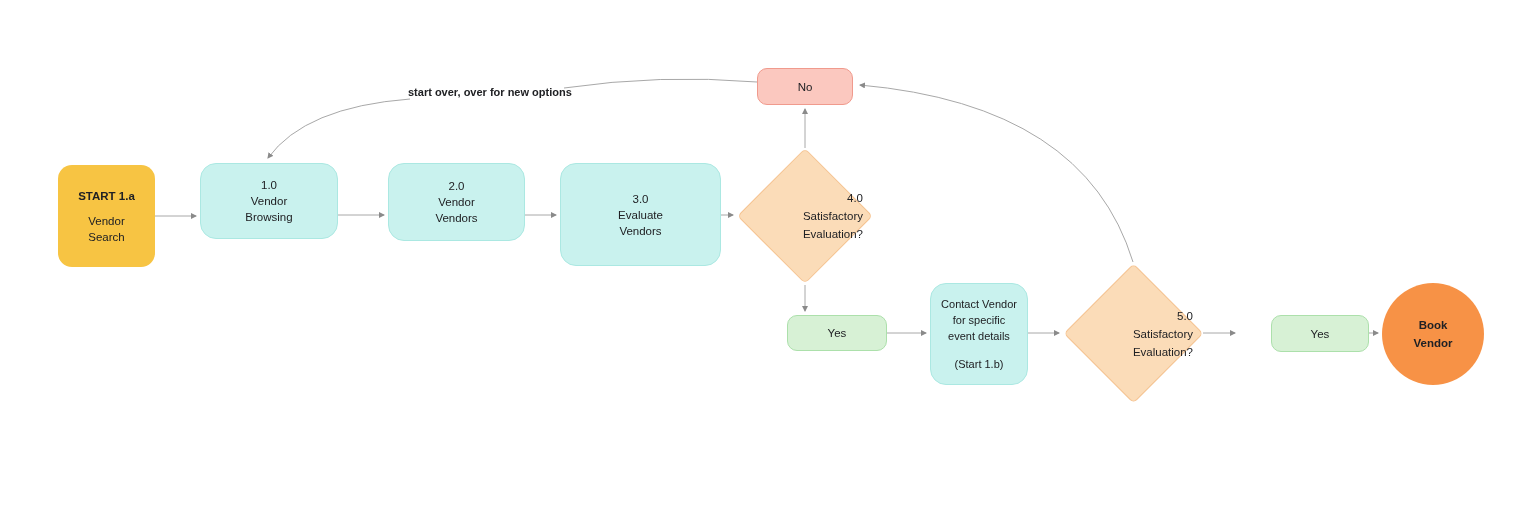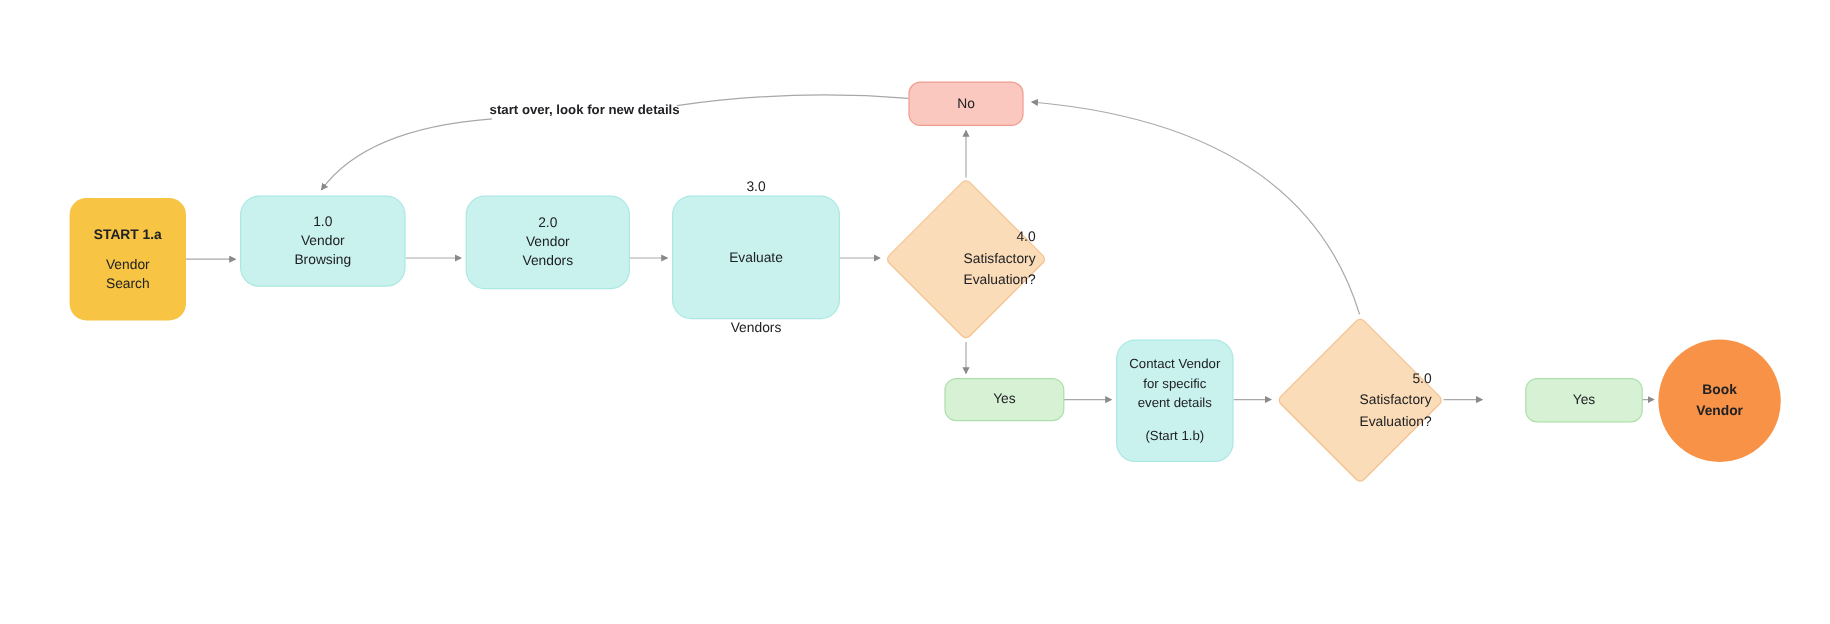--- a/index.html
+++ b/index.html
@@ -150,40 +150,40 @@
     <div>Vendor</div>
     <div>Browsing</div>
   </div>
 
   <div class="node process" style="left:388px; top:163px; width:137px; height:78px;">
     <div>2.0</div>
     <div>Vendor</div>
     <div>Vendors</div>
   </div>
 
-  <div class="node process" style="left:560px; top:163px; width:140px; height:103px;gap:43px;">
+  <div class="node process" style="left:560px; top:163px; width:161px; height:103px;">
     <div>3.0</div>
     <div>Evaluate</div>
     <div>Vendors</div>
   </div>
 
   <div class="diamond" style="left:757px; top:168px; width:96px; height:96px;">
     <div class="shape"></div>
     <div class="content">
       <div>4.0</div>
       <div>Satisfactory</div>
       <div>Evaluation?</div>
     </div>
   </div>
 
   <div class="node pill pill-no" style="left:757px; top:68px; width:96px; height:37px;">
     <div>No</div>
   </div>
 
-  <div class="edge-label" style="left:408px; top:86px;">start over, look for new details</div>
+  <div class="edge-label" style="left:408px; top:86px;">start over, over for new options</div>
 
   <div class="node pill pill-yes" style="left:755px; top:315px; width:100px; height:36px;">
     <div>Yes</div>
   </div>
 
   <div class="node process contact-node" style="left:930px; top:283px; width:98px; height:102px;">
     <div>Contact Vendor</div>
     <div>for specific</div>
     <div>event details</div>
     <div class="gap-line">(Start 1.b)</div>

